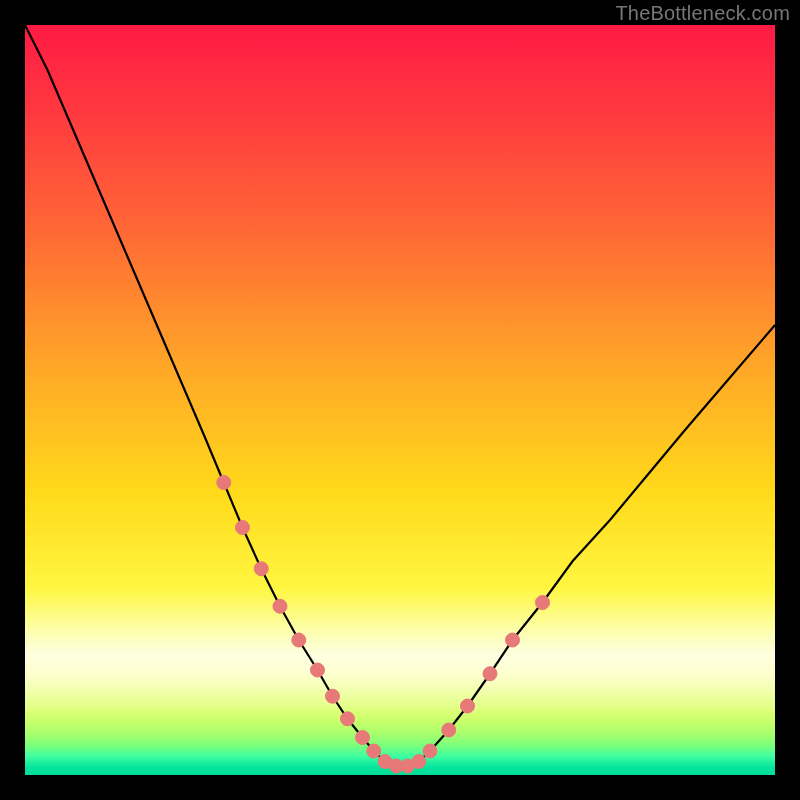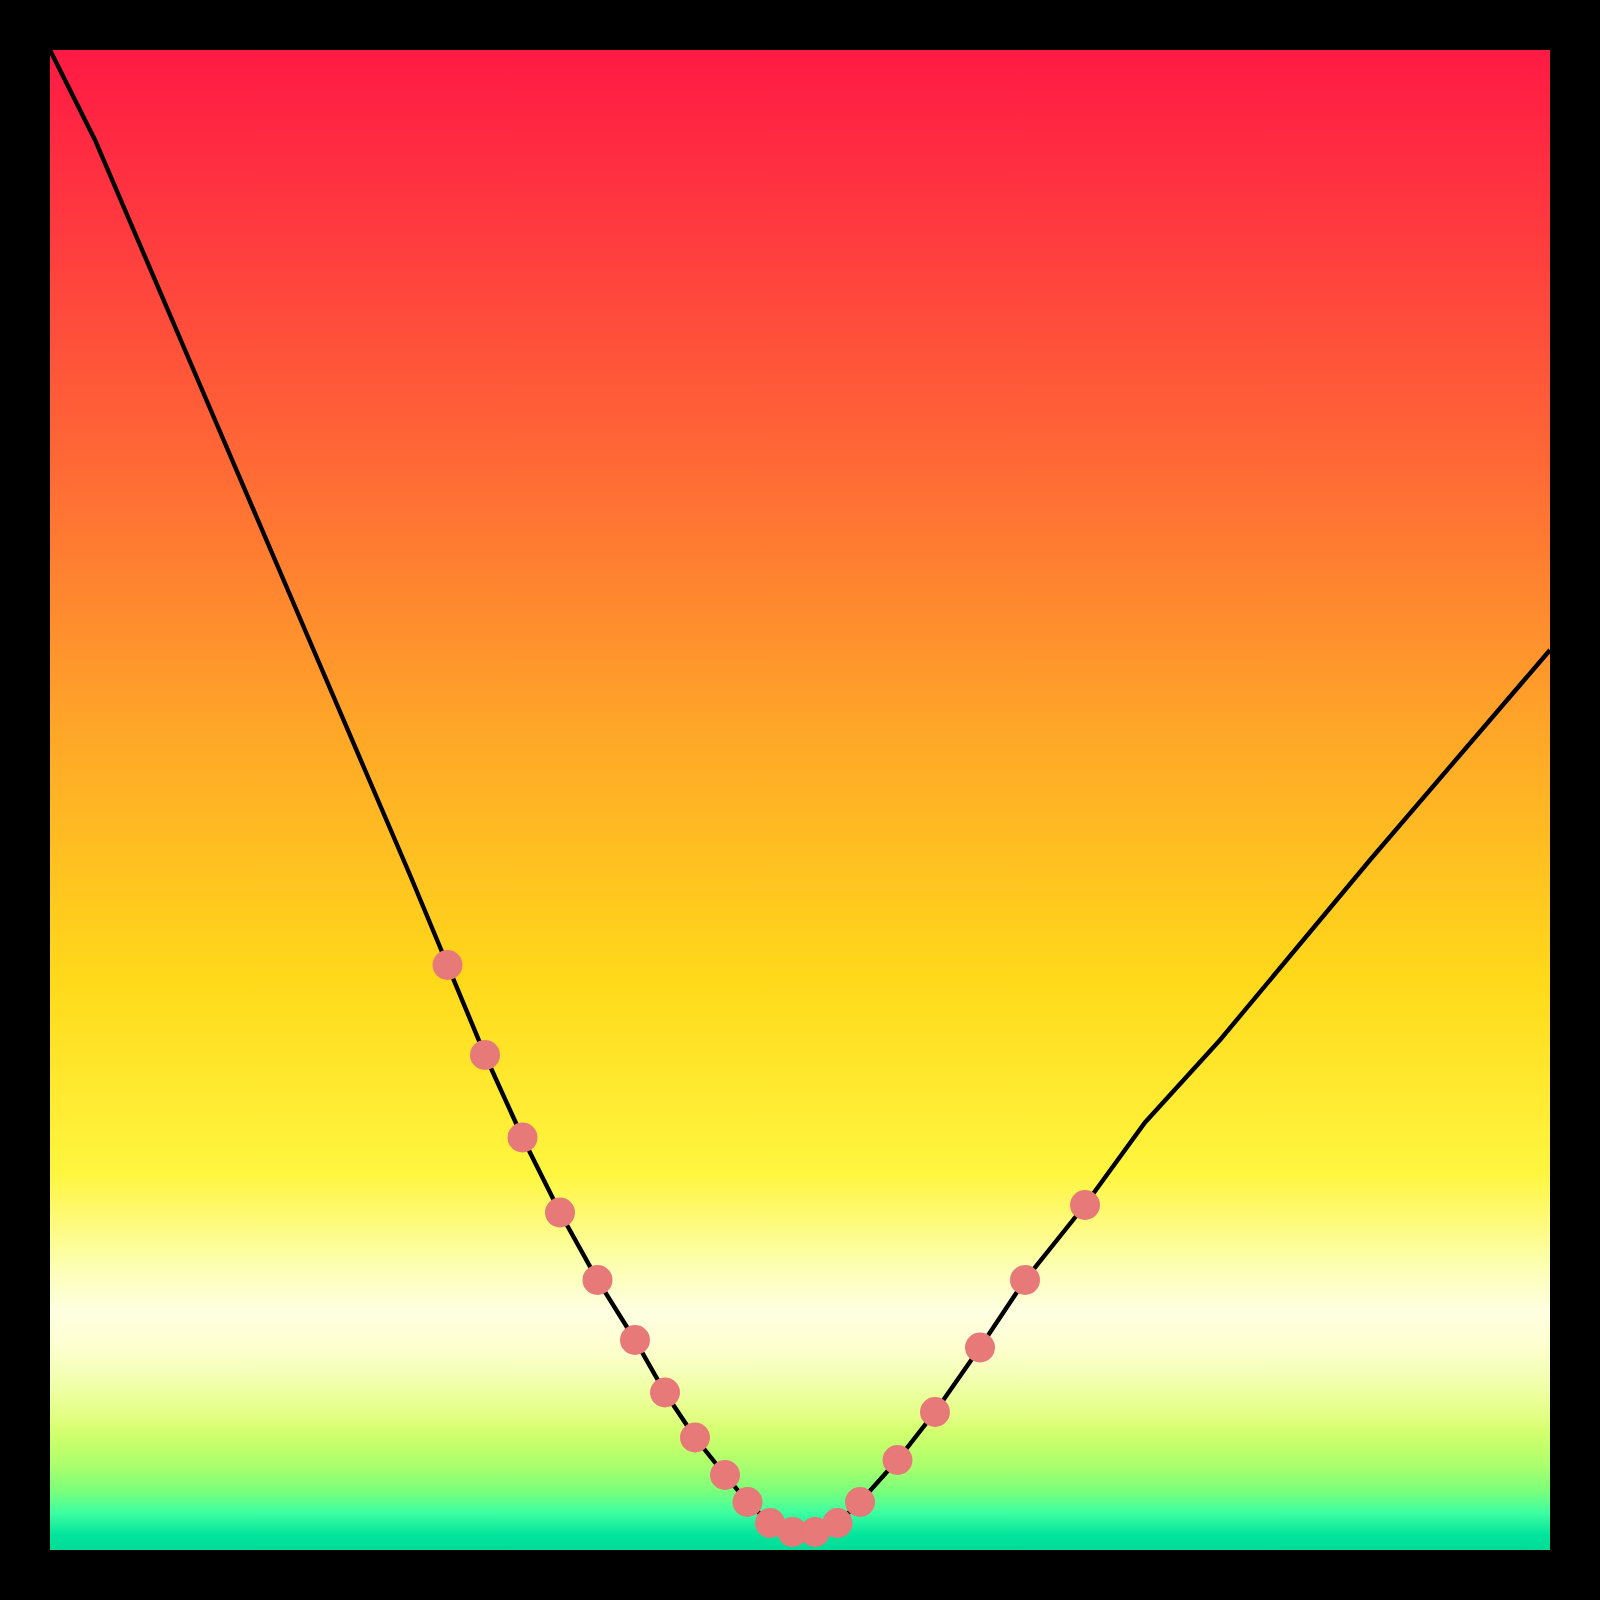--- a/index.html
+++ b/index.html
@@ -102,13 +102,14 @@
           <circle cx="393.75" cy="736.50" r="7" fill="#e77979" stroke="#e77979"></circle>
           <circle cx="405.00" cy="726.00" r="7" fill="#e77979" stroke="#e77979"></circle>
           <circle cx="423.75" cy="705.00" r="7" fill="#e77979" stroke="#e77979"></circle>
           <circle cx="442.50" cy="681.00" r="7" fill="#e77979" stroke="#e77979"></circle>
           <circle cx="465.00" cy="648.75" r="7" fill="#e77979" stroke="#e77979"></circle>
           <circle cx="487.50" cy="615.00" r="7" fill="#e77979" stroke="#e77979"></circle>
           <circle cx="517.50" cy="577.50" r="7" fill="#e77979" stroke="#e77979"></circle>
         </g>
     </svg>
   </div>
+  <div class="watermark">TheBottleneck.com</div>
 </div>
 
 </body></html>

